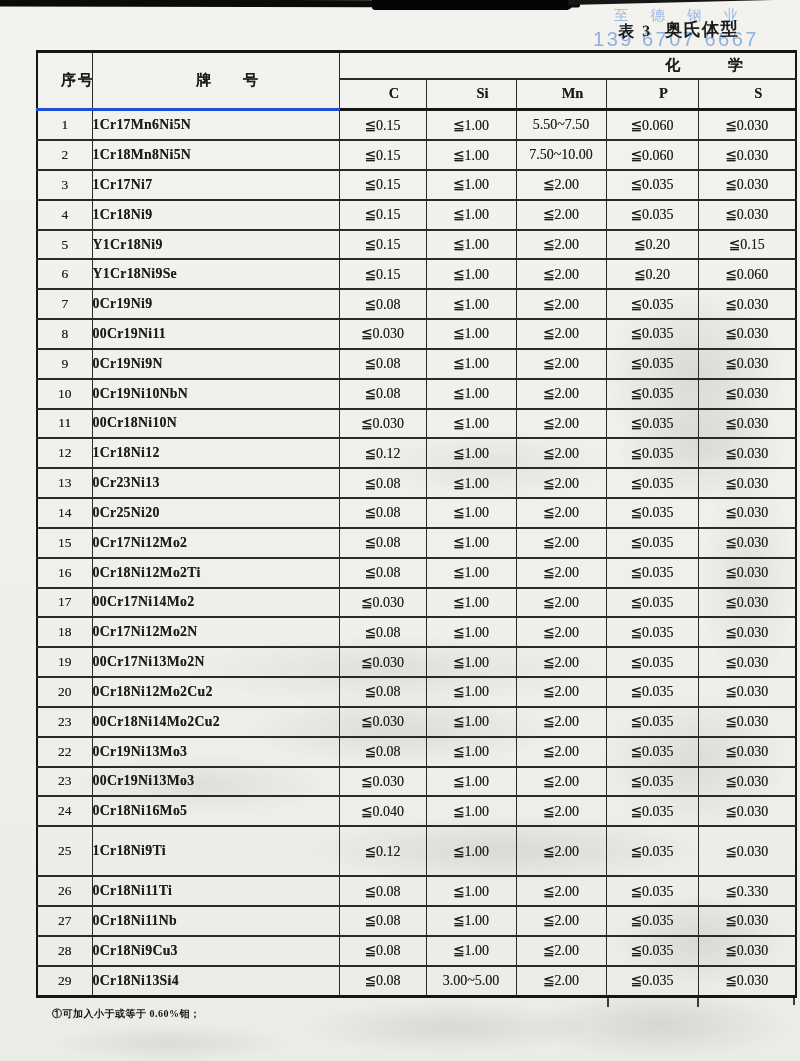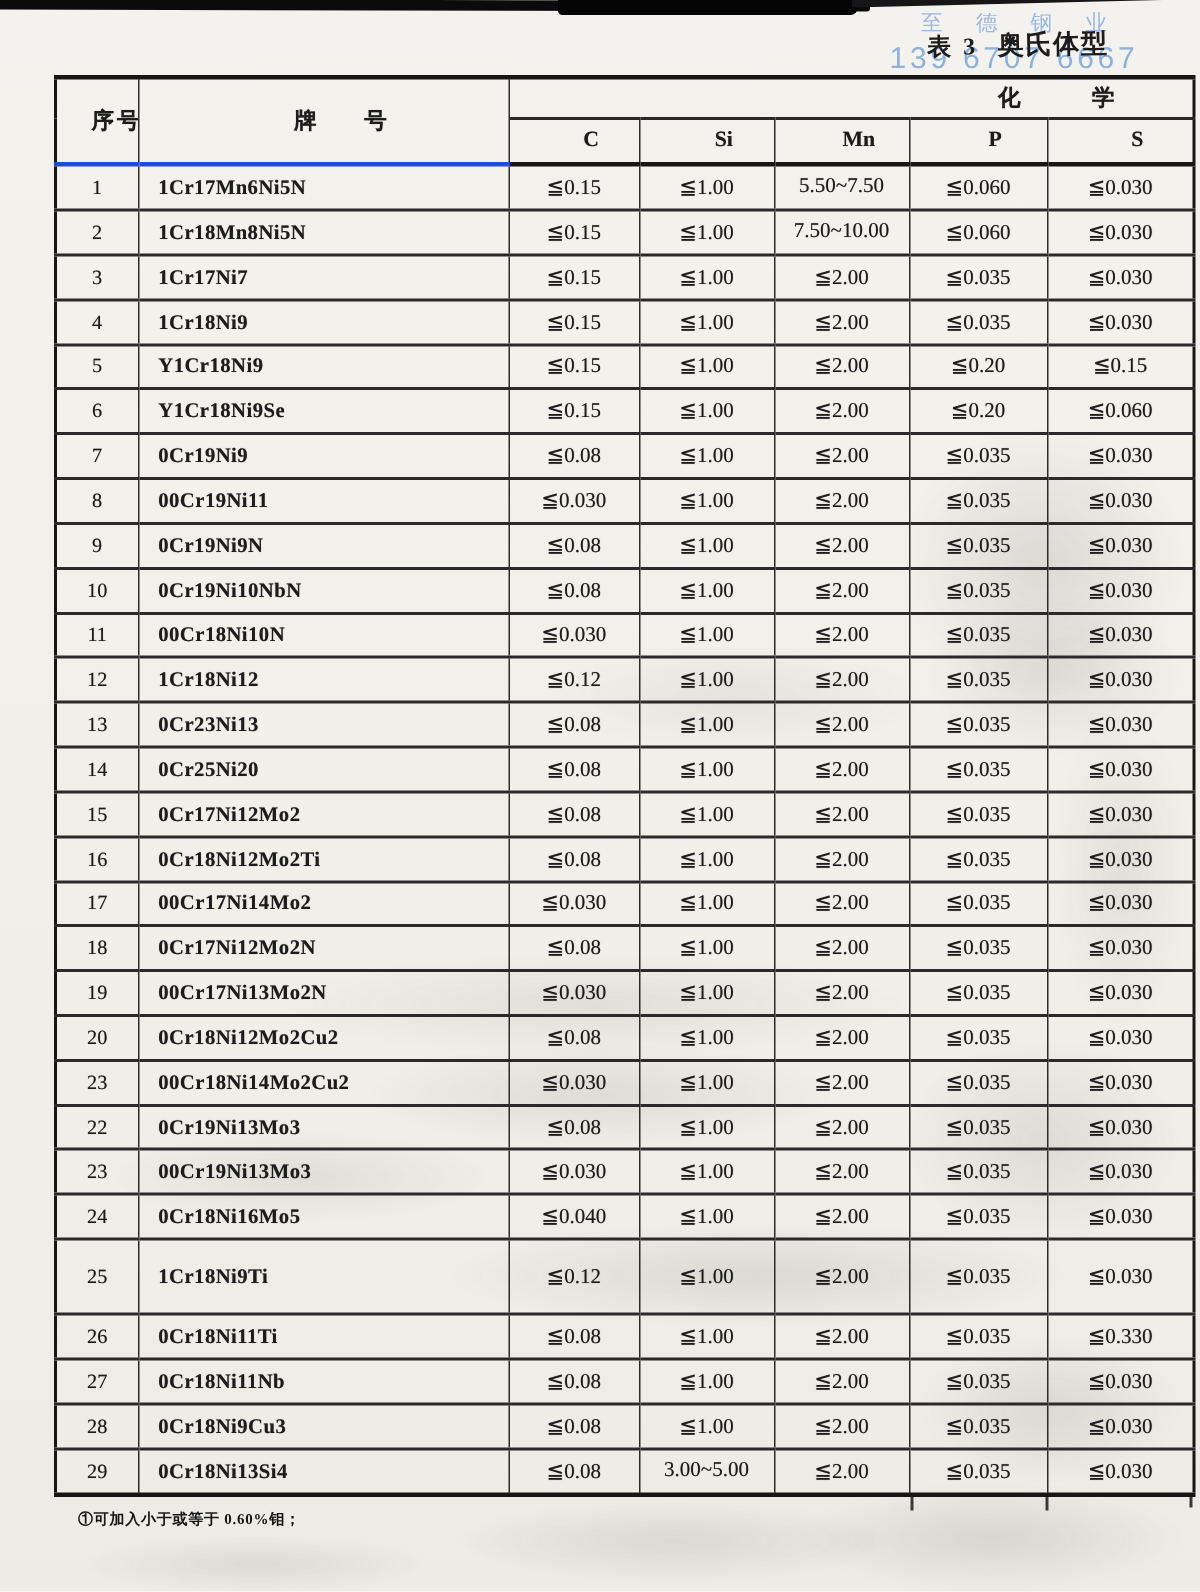--- a/index.html
+++ b/index.html
@@ -62,21 +62,21 @@
   tr.h1 th, tr.h2 th { font-weight:bold;padding-left:23px; }
   th.c-no { font-size:15px; letter-spacing:2px; }
   th.c-grade { font-size:15px; word-spacing:28px; }
   th.c-group { font-size:15px; text-align:right; padding-right:52px; word-spacing:44px;
     border-bottom-width:1.5px; }
   tr.h2 th { font-size:14.5px; border-bottom:3px solid #161616; }
   th[rowspan] { border-bottom:3px solid #1d4ed8; }
 
   tbody td { font-size:14px; }
   tbody td.no { font-size:13.5px; }
-  tbody td.grade { text-align:left; padding-left:13px; font-weight:bold;
+  tbody td.grade { text-align:left; font-weight:bold;
     letter-spacing:.3px; font-size:13.8px; }
   tbody tr:nth-child(25) { height:50px; }
 
   
   .stub { position:absolute; width:1.5px; background:#3a3a3a; z-index:2; }
   .stub-1 { left:607px; top:998px; height:9px; }
   .stub-2 { left:697px; top:998px; height:9px; }
   .stub-3 { left:793px; top:998px; height:7px; }
 
   

